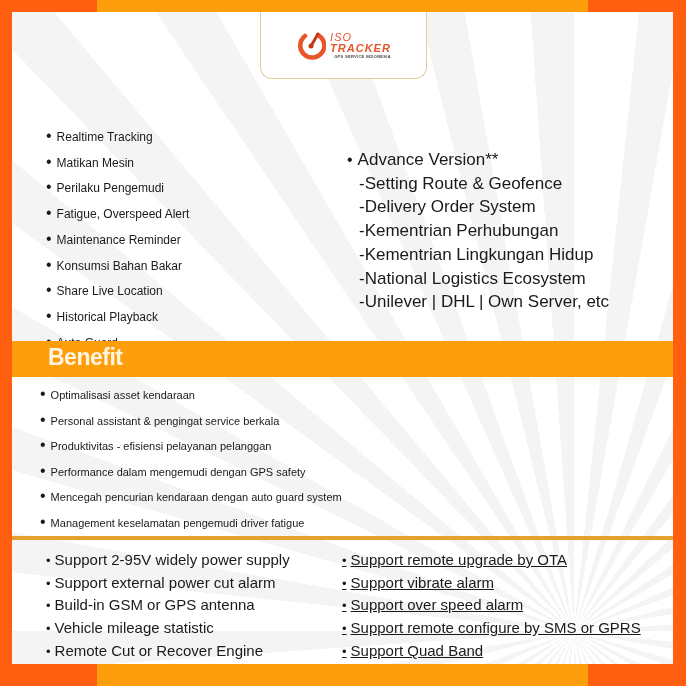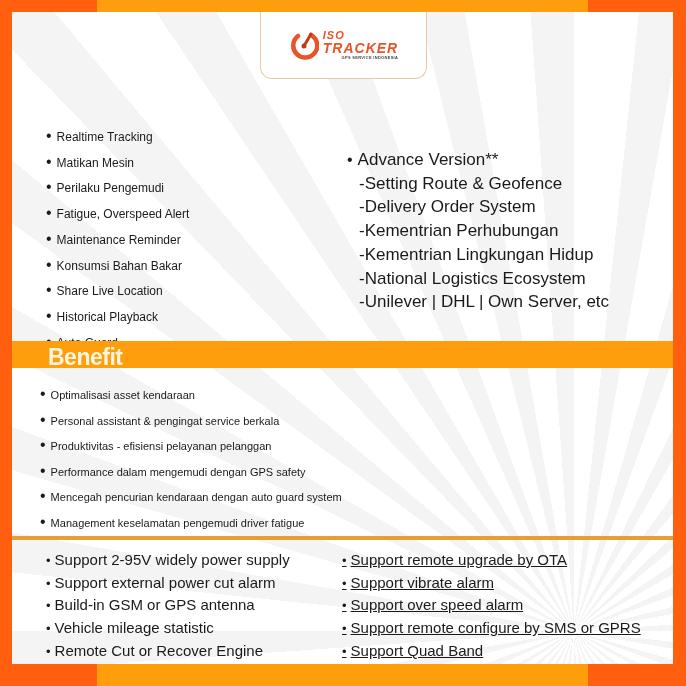--- a/index.html
+++ b/index.html
@@ -13,29 +13,29 @@
       repeating-conic-gradient(from 0deg at 85% 95%, #ffffff 0deg 6deg, #f4f4f4 6deg 10deg);
     overflow: hidden;
   }
   .logo-box {
     position: absolute; left: 248px; top: 0; width: 167px; height: 67px;
     background: #fff; border: 1px solid #e6c9a0; border-top: none;
     border-radius: 0 0 12px 12px; display: flex; align-items: center; justify-content: center; gap: 4px;
   }
   .logo-mark { width: 30px; height: 30px; }
   .logo-text { display: flex; flex-direction: column; line-height: 1; }
-  .logo-iso { color: #E8552A; font-weight: bold; font-style: italic; font-size: 11px; letter-spacing: 1px; }
-  .logo-tracker { color: #E8552A; font-weight: bold; font-style: italic; font-size: 14px; letter-spacing: 1px; }
+  .logo-iso { color: #E8552A; font-weight: normal; font-style: italic; font-size: 11px; letter-spacing: 1px; }
+  .logo-tracker { color: #E8552A; font-weight: bold; font-style: italic; font-size: 11px; letter-spacing: 1px; }
   .logo-sub { color: #444; font-size: 4px; font-weight: bold; margin-top: 1px; letter-spacing: 0.3px; text-align: right; }
 
   .band { position: absolute; left: 0; width: 661px; background: #FF9E0C; }
   .band-title { position: absolute; left: 36px; color: #FFF6E0; font-weight: bold; font-size: 23px; letter-spacing: -0.5px; }
   .band-fitur { top: 68px; height: 37px; }
   .band-fitur .band-title { top: 4px; }
-  .band-benefit { top: 329px; height: 27px; }
+  .band-benefit { top: 329px; height: 36px; }
   .band-benefit .band-title { top: 3px; }
 
   .list { position: absolute; list-style: none; }
   .list li { white-space: nowrap; }
   .bullet::before { content: "\2022"; margin-right: 5px; font-size: 16px; }
   .feat-left { left: 34px; top: 112px; font-size: 12px; line-height: 23.7px; }
   .feat-right { left: 335px; top: 136px; font-size: 17px; line-height: 23.7px; }
   .feat-right .sub { padding-left: 0; }
   .benefit-list { left: 28px; top: 370px; font-size: 11px; line-height: 23.6px; }
   .divider { position: absolute; left: 0; top: 524px; width: 661px; height: 4px; background: #E5A030; }

